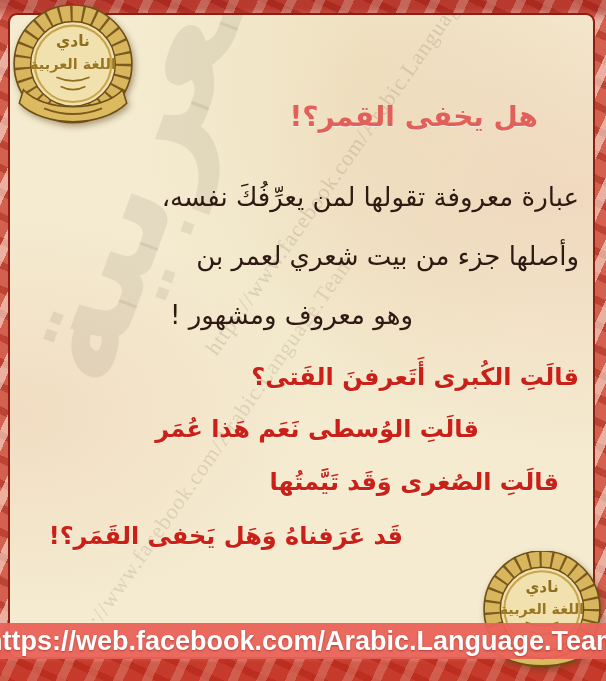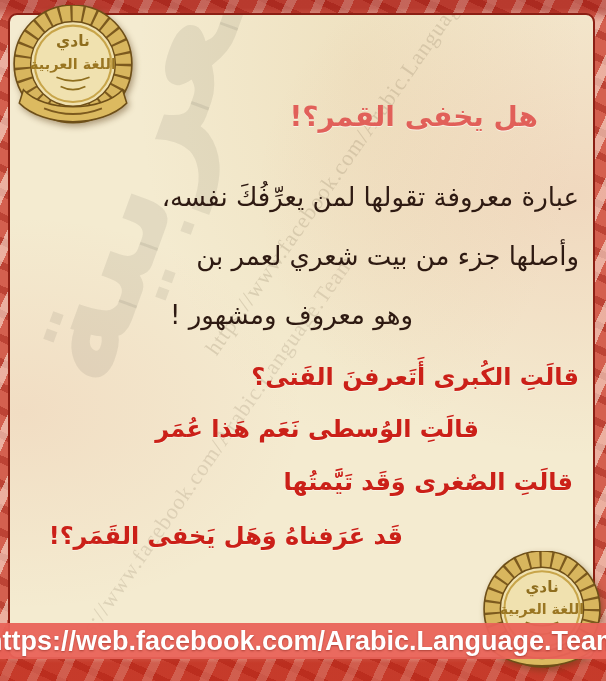--- a/index.html
+++ b/index.html
@@ -68,21 +68,21 @@
   .bline.i1{margin-right:166px;}
   .bline.b3{line-height:58px;height:58px;}
   .bline.i2{margin-right:74px;line-height:58px;height:58px;}
   .poem{margin-top:6px;}
   .pline{
     text-align:right;white-space:nowrap;
     font-size:24px;font-weight:bold;color:#cb2018;line-height:52px;height:52px;
     text-shadow:0 1px 0 rgba(255,255,255,0.4);
   }
   .pline.p2{margin-right:100px;}
-  .pline.p3{margin-right:6px;line-height:54px;height:54px;}
+  .pline.p3{margin-right:20px;line-height:54px;height:54px;}
   .pline.p4{margin-right:176px;line-height:54px;height:54px;}
   
   .badge{position:absolute;filter:drop-shadow(2px 3px 3px rgba(90,60,20,0.45));text-decoration:underline;}
   .badge-tl{top:5px;left:8px;z-index:5;}
   .badge-br{top:551px;right:0px;z-index:5;}
   
   .url-band{
     position:absolute;left:0;right:0;top:623px;height:36px;z-index:6;
     background:rgba(233,99,88,0.95);
     display:flex;align-items:center;justify-content:center;

